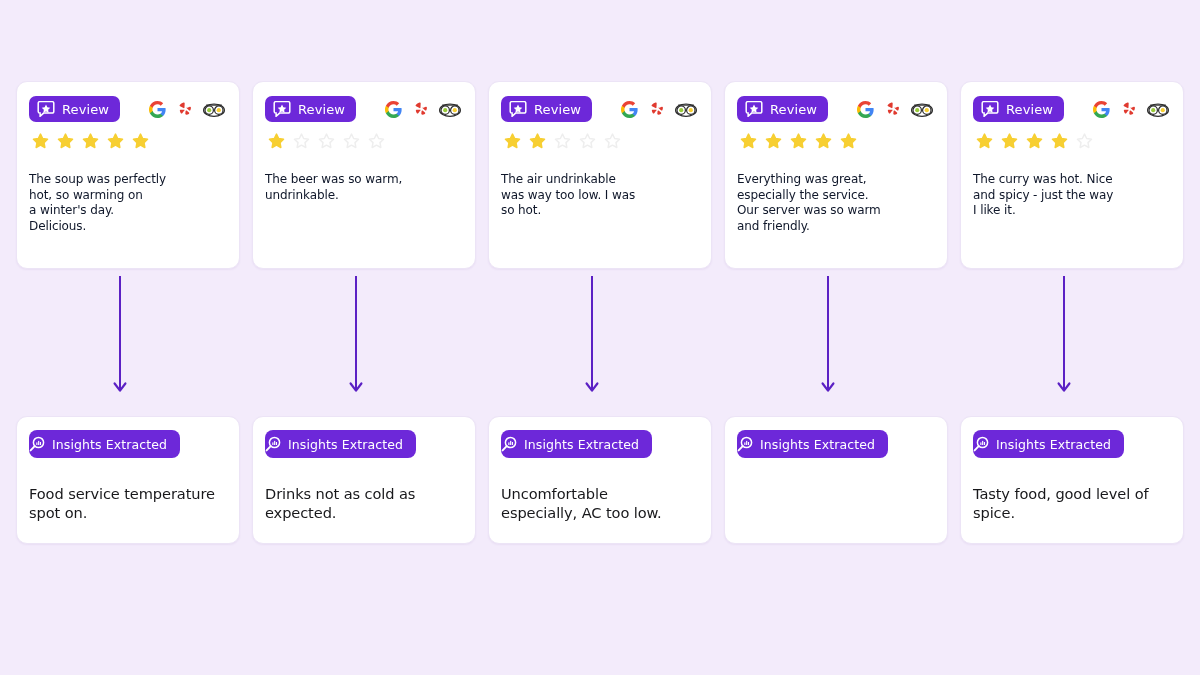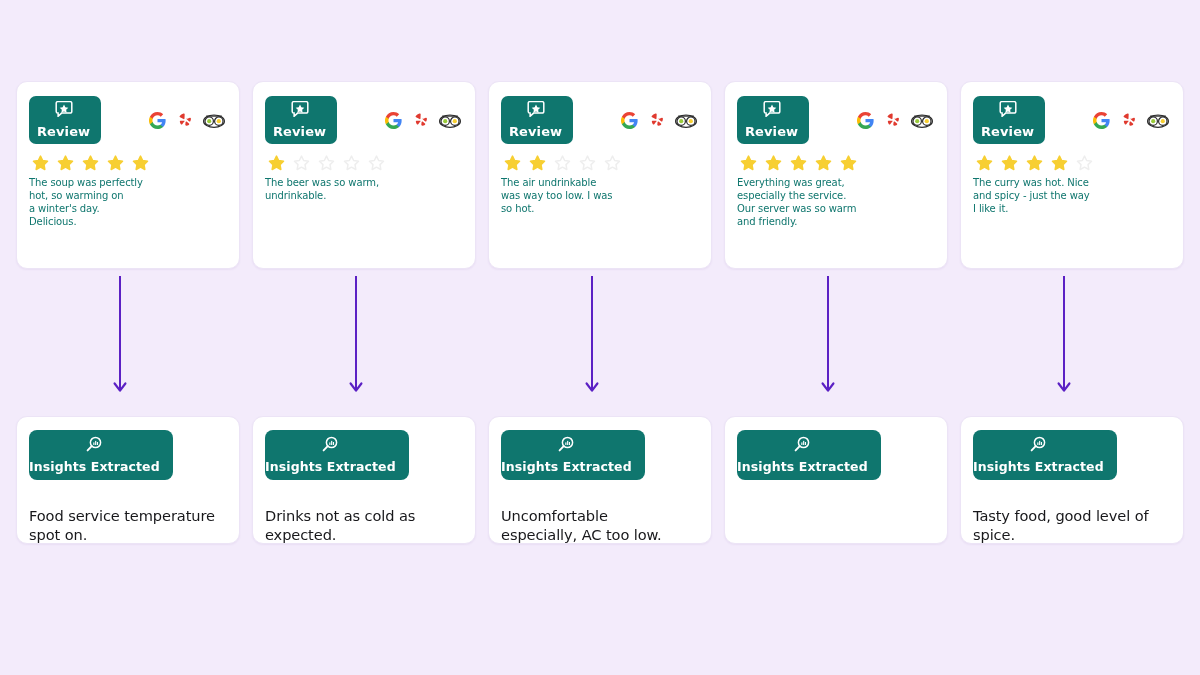--- a/index.html
+++ b/index.html
@@ -46,29 +46,28 @@
   .badge-row {
     display: flex;
     align-items: center;
     justify-content: space-between;
   }
 
   .badge {
     display: inline-flex;
     align-items: center;
     gap: 7px;
-    background: #0f766e;
+    background: #6d28d9;
     color: #ffffff;
     border-radius: 7px;
     padding: 5px 11px 5px 8px;
     font-size: 13px;
-    font-weight: 700;
+    font-weight: 400;
     letter-spacing: .1px;
     white-space: nowrap;
-    flex-direction: column;
   }
   .badge-insights {
     padding: 6px 13px 6px 0;
     border-radius: 8px;
     font-size: 12.5px;
   }
   .badge-icon { display: inline-flex; width: 18px; height: 16px; }
   .badge-icon.small { width: 16px; height: 16px; }
 
   
@@ -83,24 +82,24 @@
   
   .stars {
     display: flex;
     gap: 8px;
     margin: 11px 0 0 3px;
   }
   .star { display: inline-flex; }
 
   
   .review-text {
-    margin-top: 4px;
-    font-size: 10px;
+    margin-top: 22px;
+    font-size: 12px;
     line-height: 1.30;
-    color: #0f766e;
+    color: #0f172a;
     white-space: pre-line;
     letter-spacing: -.1px;
   }
   .insight-text {
     margin-top: 27px;
     font-size: 14.6px;
     line-height: 1.30;
     color: #18181b;
     white-space: pre-line;
     letter-spacing: -.1px;

